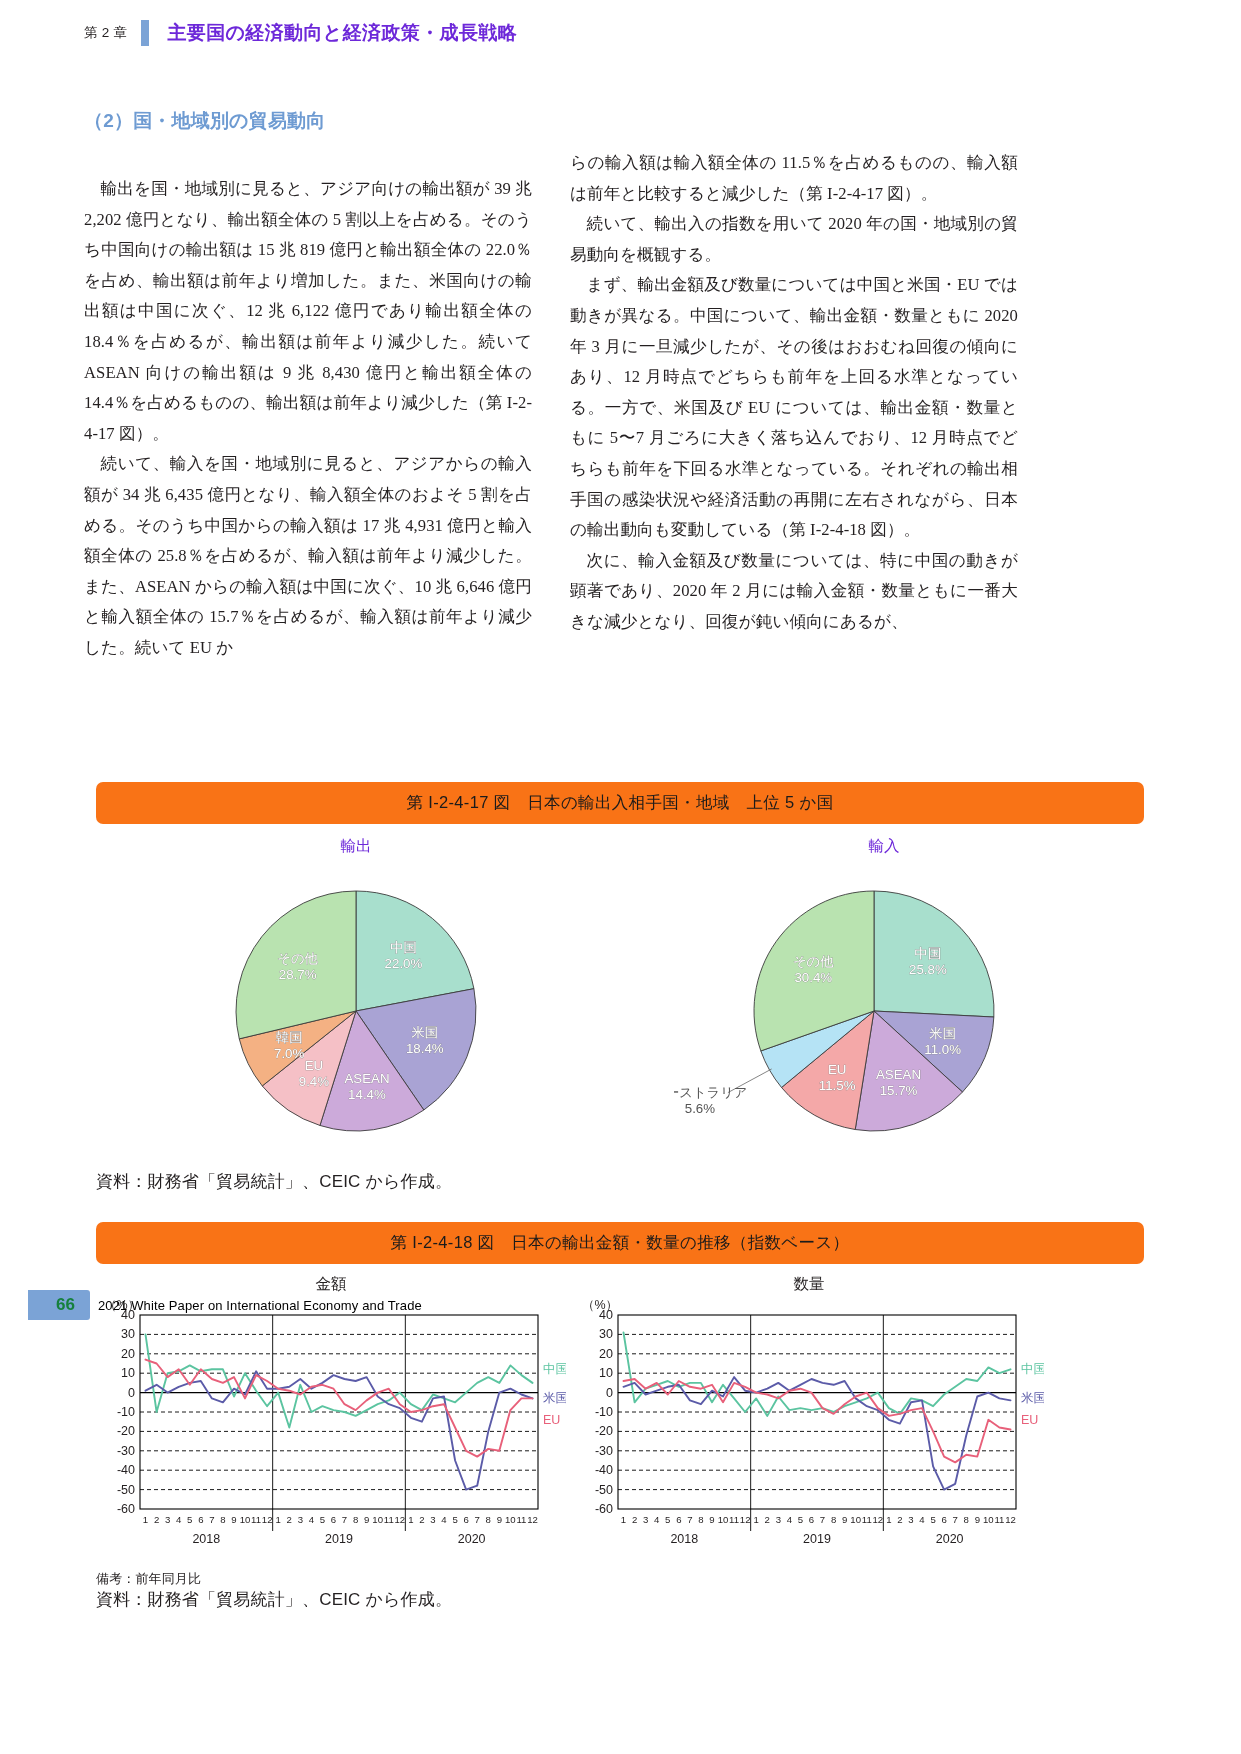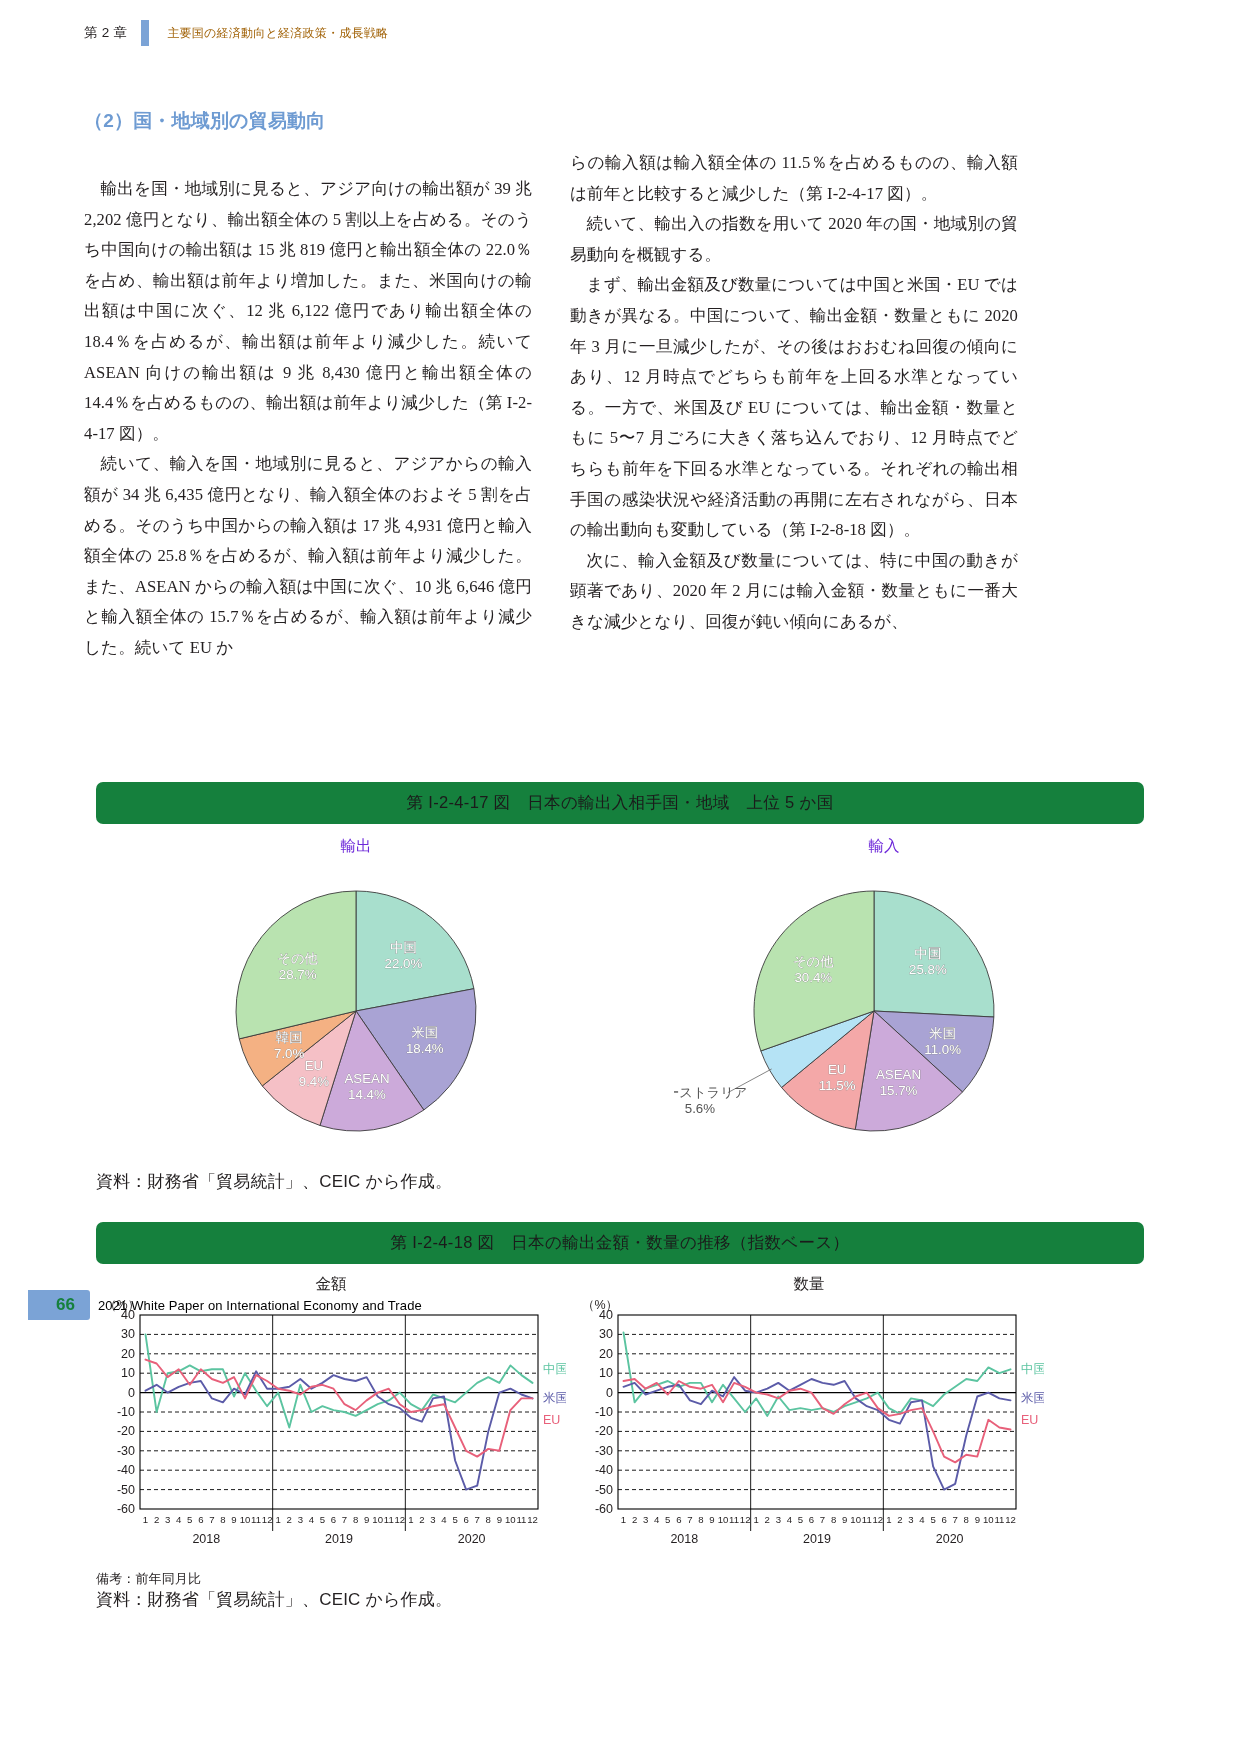--- a/index.html
+++ b/index.html
@@ -21,21 +21,21 @@
   .runhead .chap {
     font-family: "Liberation Sans", "DejaVu Sans", sans-serif;
     font-size: 13.5px; color: #231f20; letter-spacing: .02em;
     padding-right: 14px; white-space: nowrap;
   }
   .runhead .bar {
     width: 8px; height: 26px; background: #7ba3d6; margin-right: 18px;
   }
   .runhead .title {
     font-family: "Liberation Sans", "DejaVu Sans", sans-serif;
-    font-size: 12px; color: #a16207; letter-spacing: .02em; white-space: nowrap;
+    font-size: 19px; color: #6d28d9; letter-spacing: .02em; white-space: nowrap; font-weight: bold;
   }
 
   
   .col { position: absolute; width: 448px; top: 108px; }
   .col-left  { left: 84px; }
   .col-right { left: 570px; }
 
   h2.sec {
     font-family: "Liberation Sans", "DejaVu Sans", sans-serif;
     font-size: 19px; font-weight: 600; color: #6e9bd2;
@@ -47,21 +47,21 @@
     text-indent: 1em;
     letter-spacing: .005em;
     margin-top: 40px;
   }
   p.body + p.body { margin-top: 0; }
   .col-right p.body:first-child { text-indent: 0; }
 
   
   .figure { position: absolute; left: 96px; width: 1048px; }
   .fig-title {
-    background: #15803d;
+    background: #f97316;
     border-radius: 7px;
     text-align: center;
     font-family: "Liberation Sans", "DejaVu Sans", sans-serif;
     font-size: 16.5px; color: #1b1b1b;
     padding: 10px 0 10px;
     letter-spacing: .02em;
   }
   .fig-source {
     font-family: "Liberation Sans", "DejaVu Sans", sans-serif;
     font-size: 17px; color: #231f20; margin-top: 4px; letter-spacing: .01em;
@@ -157,21 +157,21 @@
 
   <div class="col col-left">
     <h2 class="sec">（2）国・地域別の貿易動向</h2>
     <p class="body">輸出を国・地域別に見ると、アジア向けの輸出額が 39 兆 2,202 億円となり、輸出額全体の 5 割以上を占める。そのうち中国向けの輸出額は 15 兆 819 億円と輸出額全体の 22.0％を占め、輸出額は前年より増加した。また、米国向けの輸出額は中国に次ぐ、12 兆 6,122 億円であり輸出額全体の 18.4％を占めるが、輸出額は前年より減少した。続いて ASEAN 向けの輸出額は 9 兆 8,430 億円と輸出額全体の 14.4％を占めるものの、輸出額は前年より減少した（第 I-2-4-17 図）。</p>
     <p class="body">続いて、輸入を国・地域別に見ると、アジアからの輸入額が 34 兆 6,435 億円となり、輸入額全体のおよそ 5 割を占める。そのうち中国からの輸入額は 17 兆 4,931 億円と輸入額全体の 25.8％を占めるが、輸入額は前年より減少した。また、ASEAN からの輸入額は中国に次ぐ、10 兆 6,646 億円と輸入額全体の 15.7％を占めるが、輸入額は前年より減少した。続いて EU か</p>
   </div>
 
   <div class="col col-right">
     <p class="body">らの輸入額は輸入額全体の 11.5％を占めるものの、輸入額は前年と比較すると減少した（第 I-2-4-17 図）。</p>
     <p class="body">続いて、輸出入の指数を用いて 2020 年の国・地域別の貿易動向を概観する。</p>
-    <p class="body">まず、輸出金額及び数量については中国と米国・EU では動きが異なる。中国について、輸出金額・数量ともに 2020 年 3 月に一旦減少したが、その後はおおむね回復の傾向にあり、12 月時点でどちらも前年を上回る水準となっている。一方で、米国及び EU については、輸出金額・数量ともに 5〜7 月ごろに大きく落ち込んでおり、12 月時点でどちらも前年を下回る水準となっている。それぞれの輸出相手国の感染状況や経済活動の再開に左右されながら、日本の輸出動向も変動している（第 I-2-8-18 図）。</p>
+    <p class="body">まず、輸出金額及び数量については中国と米国・EU では動きが異なる。中国について、輸出金額・数量ともに 2020 年 3 月に一旦減少したが、その後はおおむね回復の傾向にあり、12 月時点でどちらも前年を上回る水準となっている。一方で、米国及び EU については、輸出金額・数量ともに 5〜7 月ごろに大きく落ち込んでおり、12 月時点でどちらも前年を下回る水準となっている。それぞれの輸出相手国の感染状況や経済活動の再開に左右されながら、日本の輸出動向も変動している（第 I-2-4-18 図）。</p>
     <p class="body">次に、輸入金額及び数量については、特に中国の動きが顕著であり、2020 年 2 月には輸入金額・数量ともに一番大きな減少となり、回復が鈍い傾向にあるが、</p>
   </div>
 
   <div class="figure" id="fig17">
     <div class="fig-title">第 I-2-4-17 図　日本の輸出入相手国・地域　上位 5 か国</div>
     <div class="pies">
       <div class="pie-wrap left">
         <div class="pie-caption">輸出</div>
         <svg class="pie-svg" id="pie-export" width="420" height="300" viewBox="0 0 420 300">
             <path d="M 210 150 L 210.00 30.00 A 120 120 0 0 1 327.91 127.68 Z" fill="#a8dfcd" stroke="#3b3b3b" stroke-width="0.9"></path>

